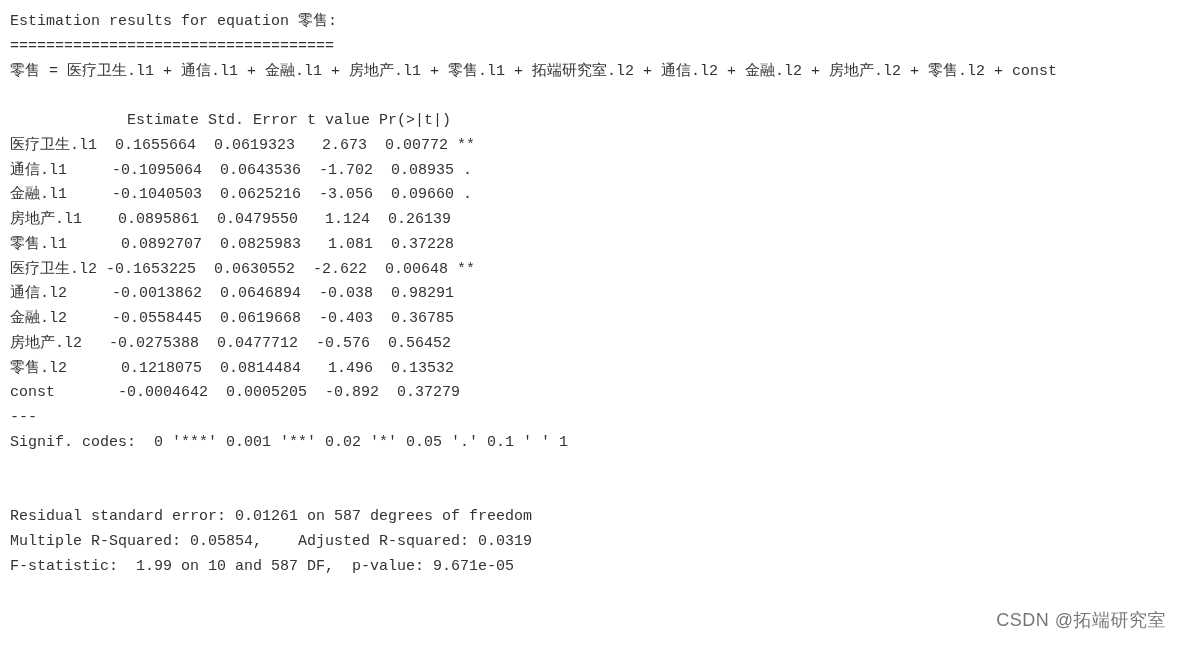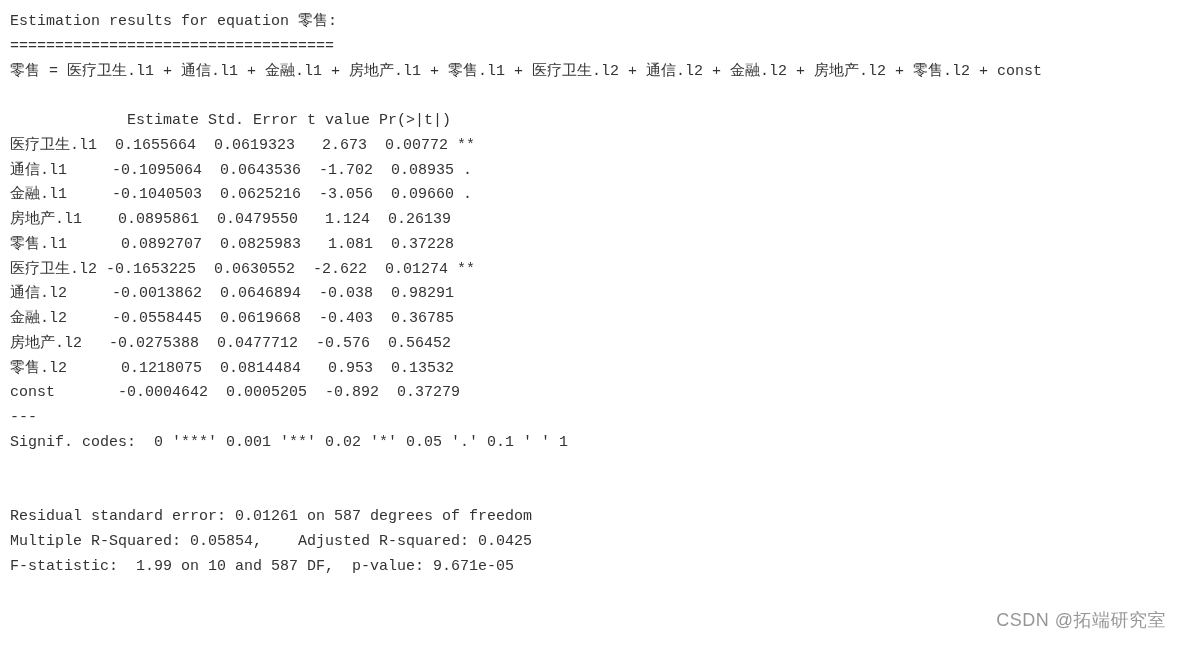--- a/index.html
+++ b/index.html
@@ -16,48 +16,48 @@
     position: relative;
     overflow: hidden;
   }
   .line {
     white-space: pre;
   }
   .watermark {
     position: absolute;
     right: 18px;
     bottom: 14px;
-    color: #404040;
+    color: #000000;
     font-family: "Microsoft YaHei", Arial, sans-serif;
     font-size: 18px;
     letter-spacing: 0.5px;
     opacity: 0.55;
     user-select: none;
   }
 </style>
 </head>
 <body>
 
 <div class="line">Estimation results for equation 零售:</div>
 <div class="line">====================================</div>
-<div class="line">零售 = 医疗卫生.l1 + 通信.l1 + 金融.l1 + 房地产.l1 + 零售.l1 + 医疗卫生.l2 + 通信.l2 + 金融.l2 + 房地产.l2 + 零售.l2 + const</div>
+<div class="line">零售 = 医疗卫生.l1 + 通信.l1 + 金融.l1 + 房地产.l1 + 零售.l1 + 拓端研究室.l2 + 通信.l2 + 金融.l2 + 房地产.l2 + 零售.l2 + const</div>
 <div class="line"> </div>
 <div class="line">             Estimate Std. Error t value Pr(&gt;|t|)   </div>
 <div class="line">医疗卫生.l1  0.1655664  0.0619323   2.673  0.00772 **</div>
 <div class="line">通信.l1     -0.1095064  0.0643536  -1.702  0.08935 . </div>
 <div class="line">金融.l1     -0.1040503  0.0625216  -3.056  0.09660 . </div>
 <div class="line">房地产.l1    0.0895861  0.0479550   1.124  0.26139   </div>
 <div class="line">零售.l1      0.0892707  0.0825983   1.081  0.37228   </div>
-<div class="line">医疗卫生.l2 -0.1653225  0.0630552  -2.622  0.01274 **</div>
+<div class="line">医疗卫生.l2 -0.1653225  0.0630552  -2.622  0.00648 **</div>
 <div class="line">通信.l2     -0.0013862  0.0646894  -0.038  0.98291   </div>
 <div class="line">金融.l2     -0.0558445  0.0619668  -0.403  0.36785   </div>
 <div class="line">房地产.l2   -0.0275388  0.0477712  -0.576  0.56452   </div>
-<div class="line">零售.l2      0.1218075  0.0814484   0.953  0.13532   </div>
+<div class="line">零售.l2      0.1218075  0.0814484   1.496  0.13532   </div>
 <div class="line">const       -0.0004642  0.0005205  -0.892  0.37279   </div>
 <div class="line">---</div>
 <div class="line">Signif. codes:  0 '***' 0.001 '**' 0.02 '*' 0.05 '.' 0.1 ' ' 1</div>
 <div class="line"> </div>
 <div class="line"> </div>
 <div class="line">Residual standard error: 0.01261 on 587 degrees of freedom</div>
-<div class="line">Multiple R-Squared: 0.05854,	Adjusted R-squared: 0.0425 </div>
+<div class="line">Multiple R-Squared: 0.05854,	Adjusted R-squared: 0.0319 </div>
 <div class="line">F-statistic:  1.99 on 10 and 587 DF,  p-value: 9.671e-05 </div>
 
 <div class="watermark">CSDN @拓端研究室</div>
 
 </body></html>

